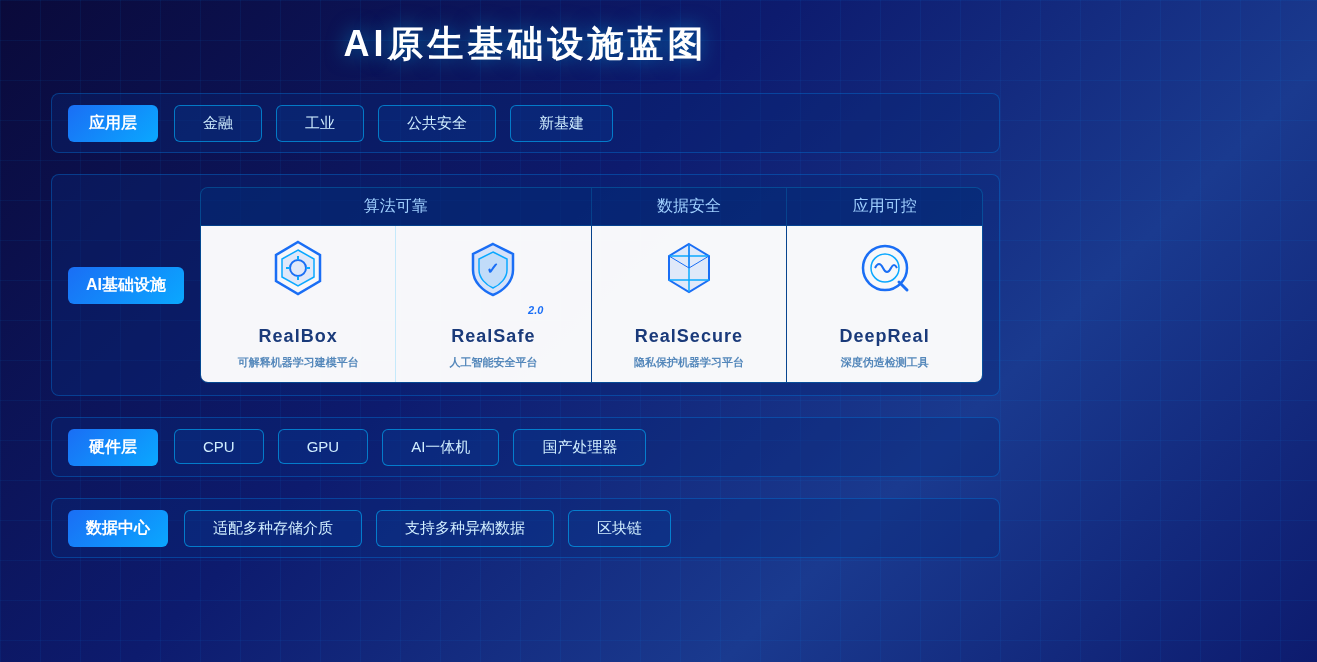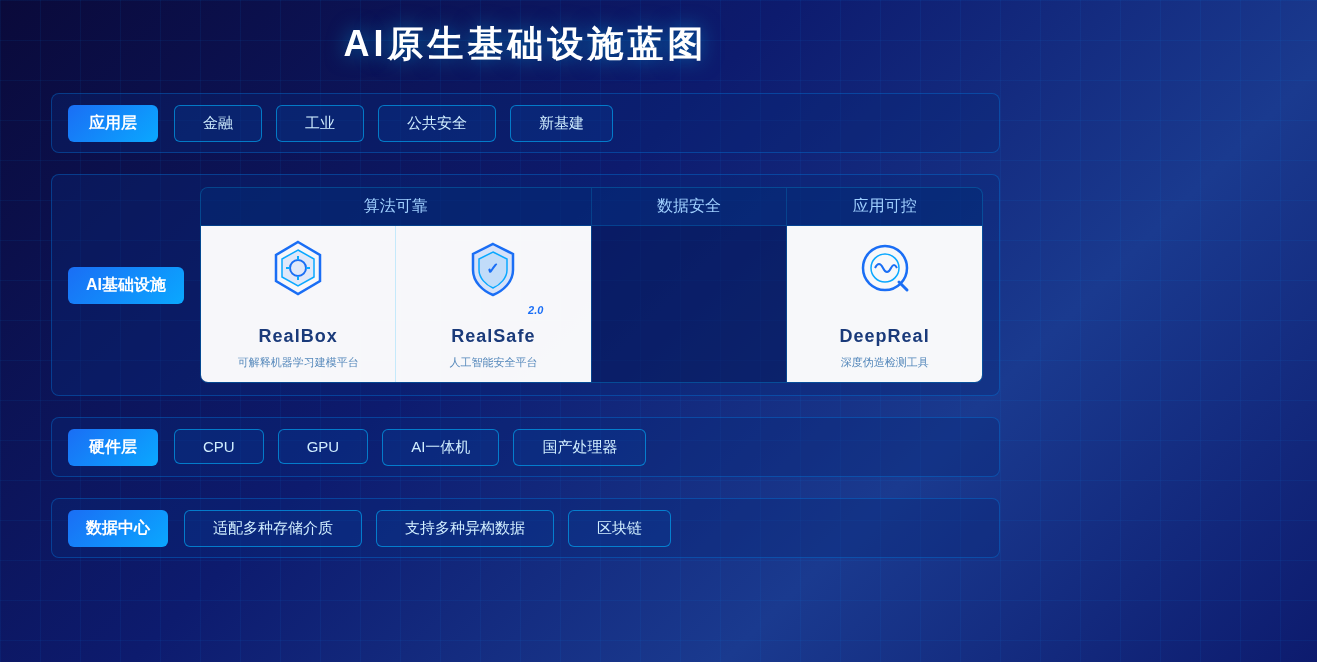--- a/index.html
+++ b/index.html
@@ -180,20 +180,21 @@
       font-weight: 700;
       color: #1a3a7a;
       letter-spacing: 1px;
       margin-top: 20px;
     }
 
     .card-subtitle {
       font-size: 11px;
       color: #5588bb;
       text-align: center;
+      font-weight: bold;
     }
 
     
     .version-badge {
       font-size: 11px;
       color: #1a6ef5;
       font-weight: 600;
       position: absolute;
       top: -2px;
       right: -8px;
@@ -273,20 +274,41 @@
                   <span class="card-name">RealSafe</span>
                   <span class="version-badge">2.0</span>
                 </div>
                 <div class="card-subtitle">人工智能安全平台</div>
               </div>
             </div>
           </div>
 
           <div class="infra-section">
             <div class="infra-section-header">数据安全</div>
+            <div class="infra-section-cards">
+
+              <div class="infra-card">
+                <div class="card-logo">
+                  <svg width="60" height="60" viewBox="0 0 60 60">
+
+                    <polygon points="30,6 50,18 50,42 30,54 10,42 10,18" fill="rgba(26,110,245,0.1)" stroke="#1a6ef5" stroke-width="2"></polygon>
+                    <line x1="30" y1="6" x2="30" y2="54" stroke="#0aa8ff" stroke-width="1.5"></line>
+                    <line x1="10" y1="18" x2="50" y2="18" stroke="#0aa8ff" stroke-width="1.5"></line>
+                    <line x1="10" y1="42" x2="50" y2="42" stroke="#0aa8ff" stroke-width="1.5"></line>
+                    <line x1="10" y1="18" x2="30" y2="30" stroke="#1a6ef5" stroke-width="1"></line>
+                    <line x1="50" y1="18" x2="30" y2="30" stroke="#1a6ef5" stroke-width="1"></line>
+                    <line x1="30" y1="30" x2="30" y2="6" stroke="#1a6ef5" stroke-width="1"></line>
+                  </svg>
+                </div>
+                <div class="card-name-wrap">
+                  <span class="card-name">RealSecure</span>
+                </div>
+                <div class="card-subtitle">隐私保护机器学习平台</div>
+              </div>
+            </div>
           </div>
 
           <div class="infra-section">
             <div class="infra-section-header">应用可控</div>
             <div class="infra-section-cards">
 
               <div class="infra-card">
                 <div class="card-logo">
                   <svg width="60" height="60" viewBox="0 0 60 60">
                     <circle cx="30" cy="30" r="22" fill="none" stroke="#1a6ef5" stroke-width="2.5"></circle>

